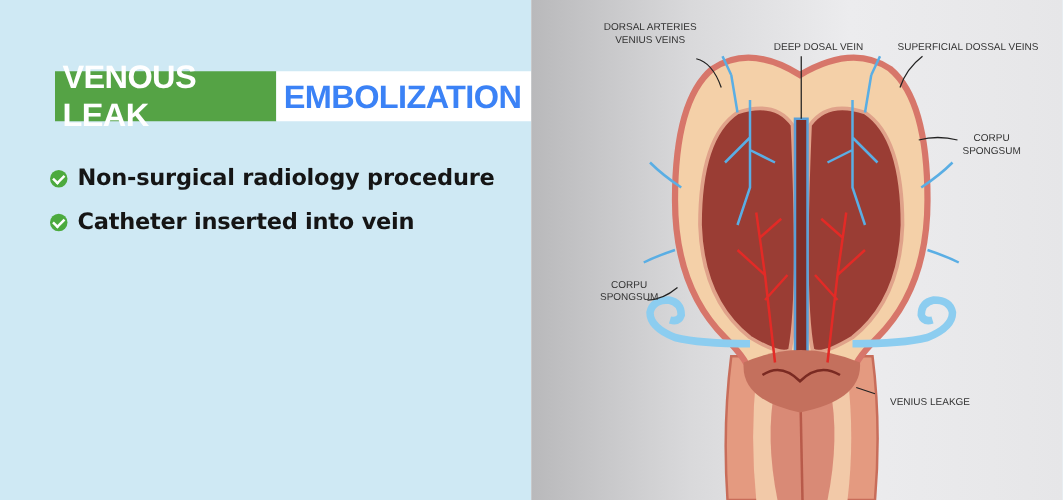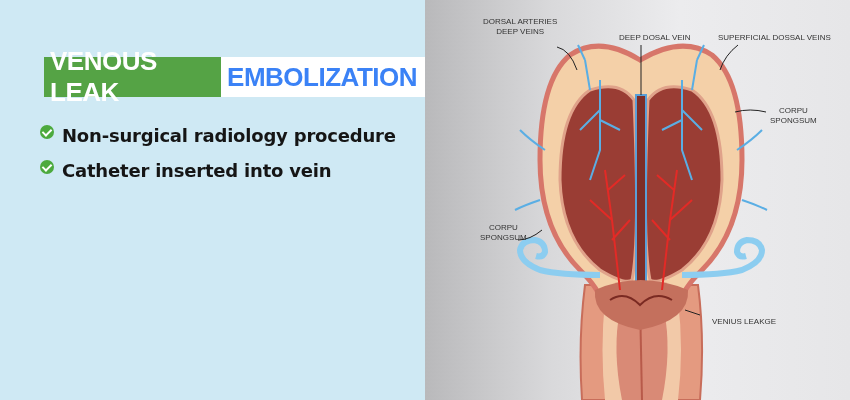--- a/index.html
+++ b/index.html
@@ -3,21 +3,21 @@
 <meta charset="utf-8">
 <style>
   html,body{margin:0;padding:0;}
   body{width:850px;height:400px;overflow:hidden;position:relative;font-family:"DejaVu Sans",sans-serif;}
   .left{position:absolute;left:0;top:0;width:425px;height:400px;background:#cfe9f4;}
   .right{position:absolute;left:425px;top:0;width:425px;height:400px;background:linear-gradient(90deg,#b9b9bb 0%,#d9d9db 30%,#ececee 60%,#e6e6e8 100%);overflow:hidden;}
   .title{position:absolute;left:44px;top:57px;height:40px;display:flex;}
   .title .g{background:#55a345;color:#fff;padding:0 5px 0 6px;display:flex;align-items:center;font-family:"Liberation Sans",sans-serif;font-weight:bold;font-size:26px;letter-spacing:-0.5px;transform-origin:left;}
   .title .w{background:#fff;color:#3b82f6;padding:0 8px 0 6px;display:flex;align-items:center;font-family:"Liberation Sans",sans-serif;font-weight:bold;font-size:26px;letter-spacing:-0.5px;}
   .list{position:absolute;left:40px;top:125px;}
-  .item{display:flex;align-items:flex-start;height:35px;}
+  .item{display:flex;align-items:center;height:35px;}
   .check{width:14px;height:14px;border-radius:50%;background:#4caa3e;position:relative;margin-right:8px;flex:none;}
   .check::after{content:"";position:absolute;left:4px;top:2px;width:4px;height:7px;border:solid #fff;border-width:0 2px 2px 0;transform:rotate(45deg);}
   .item span{font-family:"DejaVu Sans",sans-serif;font-weight:bold;font-size:18px;color:#151515;letter-spacing:-0.2px;}
   .lbl{position:absolute;font-family:"Liberation Sans",sans-serif;font-size:8px;color:#333;text-align:center;line-height:10px;white-space:nowrap;}
   svg{position:absolute;left:0;top:0;}
 </style>
 </head>
 <body>
 
 <div class="left">
@@ -77,21 +77,21 @@
       <path d="M557 47 Q570 50 577 70"></path>
       <path d="M641 45 L641 95"></path>
       <path d="M738 45 Q725 55 720 70"></path>
       <path d="M766 112 Q750 108 735 112"></path>
       <path d="M518 240 Q530 240 542 230"></path>
       <path d="M700 315 L685 310"></path>
     </g>
   </svg>
   <div class="lbl" style="left:58px;top:17px;">
     <div>DORSAL ARTERIES</div>
-    <div>DEEP VEINS</div>
+    <div>VENIUS VEINS</div>
   </div>
   <div class="lbl" style="left:194px;top:33px;">DEEP DOSAL VEIN</div>
   <div class="lbl" style="left:293px;top:33px;">SUPERFICIAL DOSSAL VEINS</div>
   <div class="lbl" style="left:345px;top:106px;">
     <div>CORPU</div>
     <div>SPONGSUM</div>
   </div>
   <div class="lbl" style="left:55px;top:223px;">
     <div>CORPU</div>
     <div>SPONGSUM</div>

